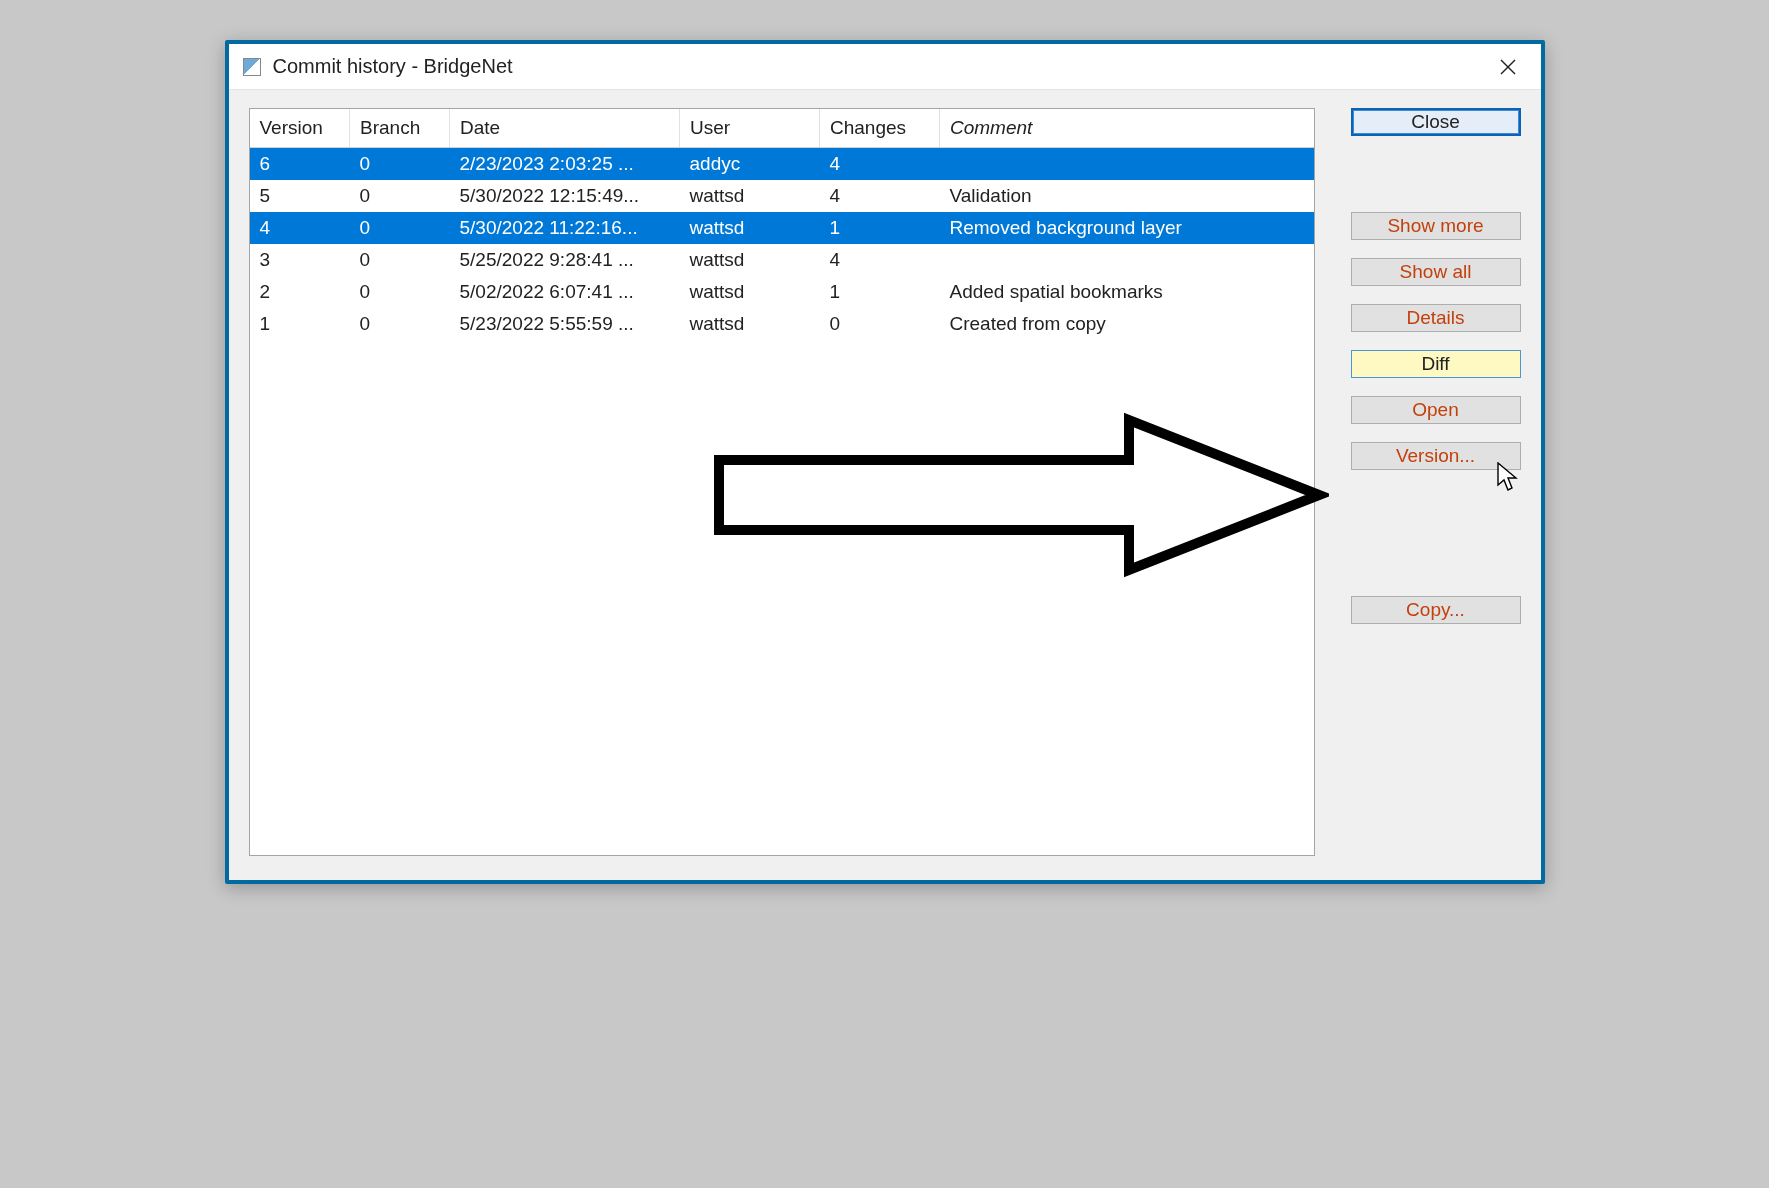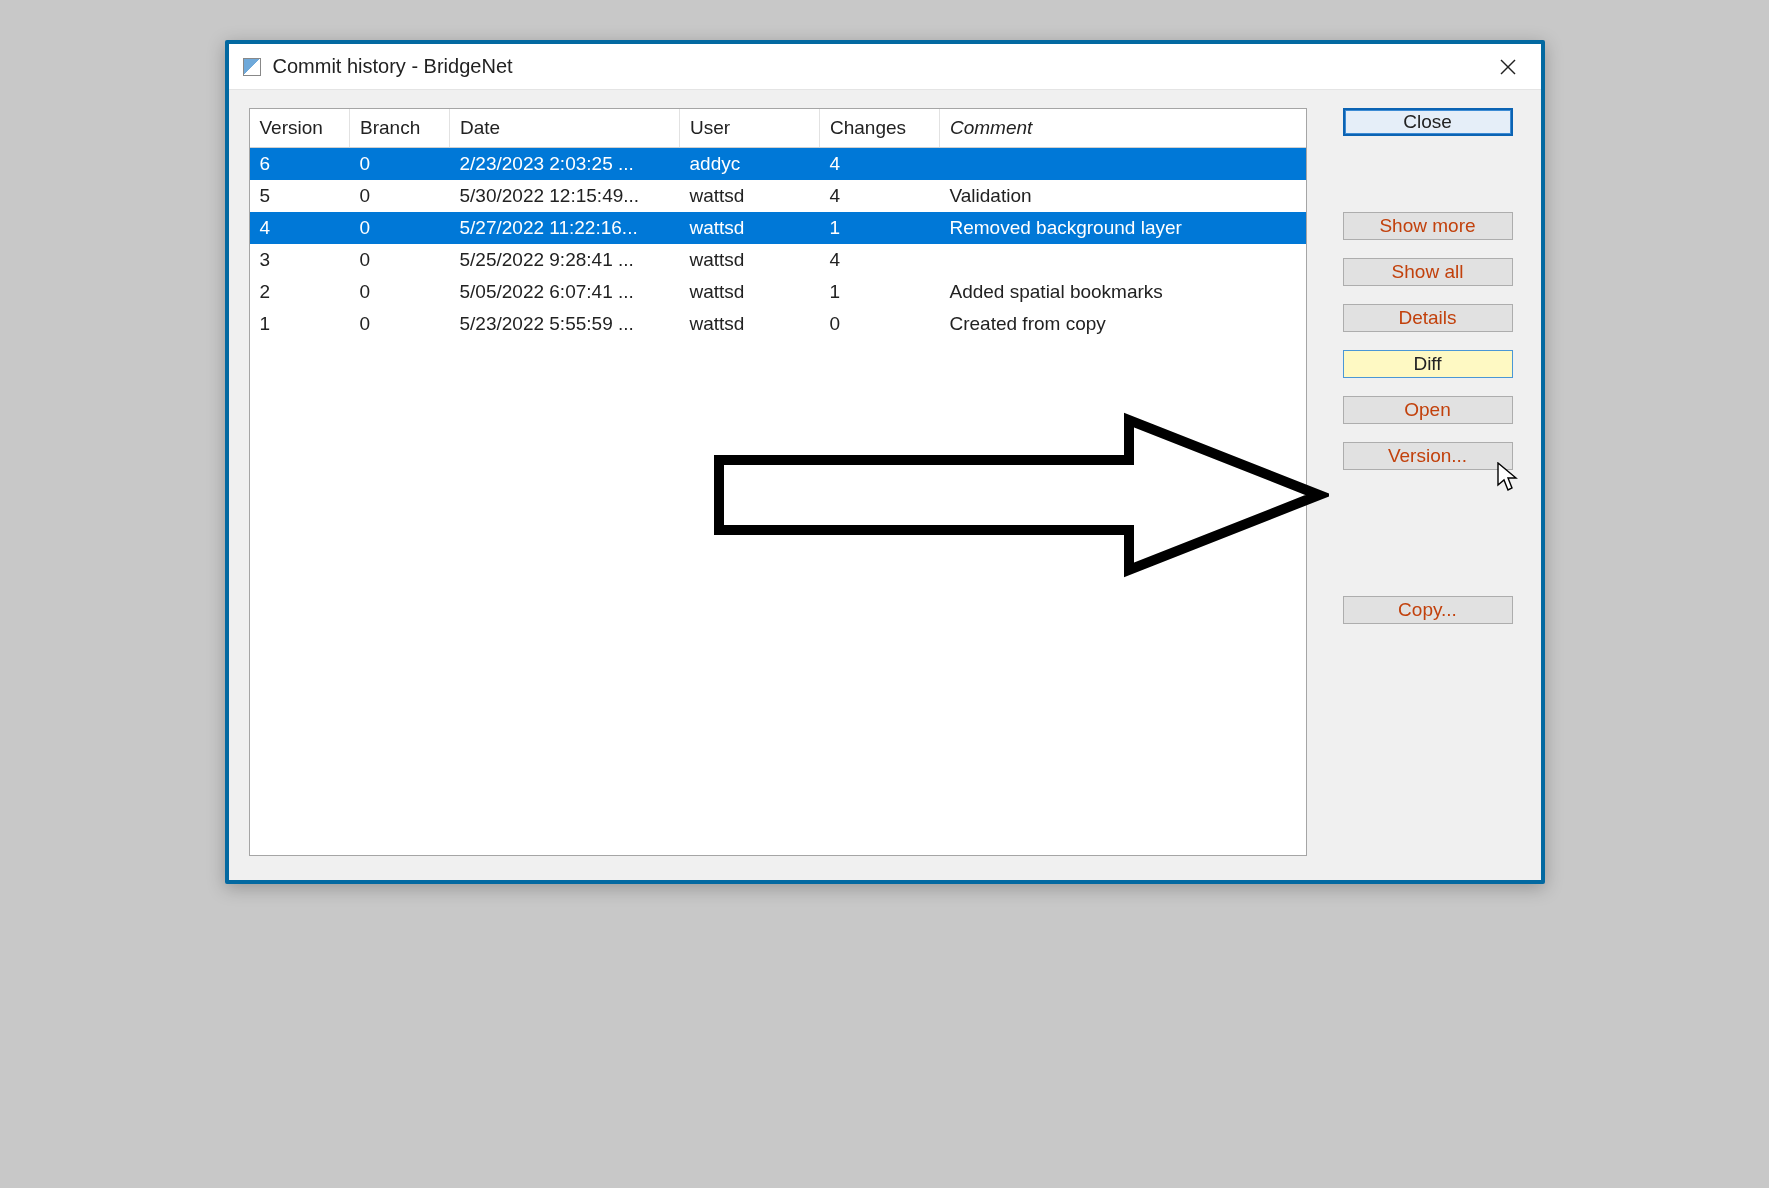--- a/index.html
+++ b/index.html
@@ -45,21 +45,21 @@
     display: flex;
     align-items: center;
     justify-content: center;
     font-size: 22px;
     color: #222;
     cursor: pointer;
   }
 
   .body-area {
     display: flex;
-    padding: 18px 28px 24px 20px;
+    padding: 18px 20px 24px 20px;
     background: #f0f0f0;
     gap: 36px;
     min-height: 790px;
     position: relative;
     justify-content: center;
   }
 
   .table-wrap {
     flex: 1;
     background: #ffffff;
@@ -199,37 +199,37 @@
               <td>5</td>
               <td>0</td>
               <td>5/30/2022 12:15:49...</td>
               <td>wattsd</td>
               <td>4</td>
               <td>Validation</td>
             </tr>
             <tr class="selected">
               <td>4</td>
               <td>0</td>
-              <td>5/27/2022 11:22:16...</td>
+              <td>5/30/2022 11:22:16...</td>
               <td>wattsd</td>
               <td>1</td>
               <td>Removed background layer</td>
             </tr>
             <tr>
               <td>3</td>
               <td>0</td>
               <td>5/25/2022 9:28:41 ...</td>
               <td>wattsd</td>
               <td>4</td>
               <td></td>
             </tr>
             <tr>
               <td>2</td>
               <td>0</td>
-              <td>5/05/2022 6:07:41 ...</td>
+              <td>5/02/2022 6:07:41 ...</td>
               <td>wattsd</td>
               <td>1</td>
               <td>Added spatial bookmarks</td>
             </tr>
             <tr>
               <td>1</td>
               <td>0</td>
               <td>5/23/2022 5:55:59 ...</td>
               <td>wattsd</td>
               <td>0</td>

